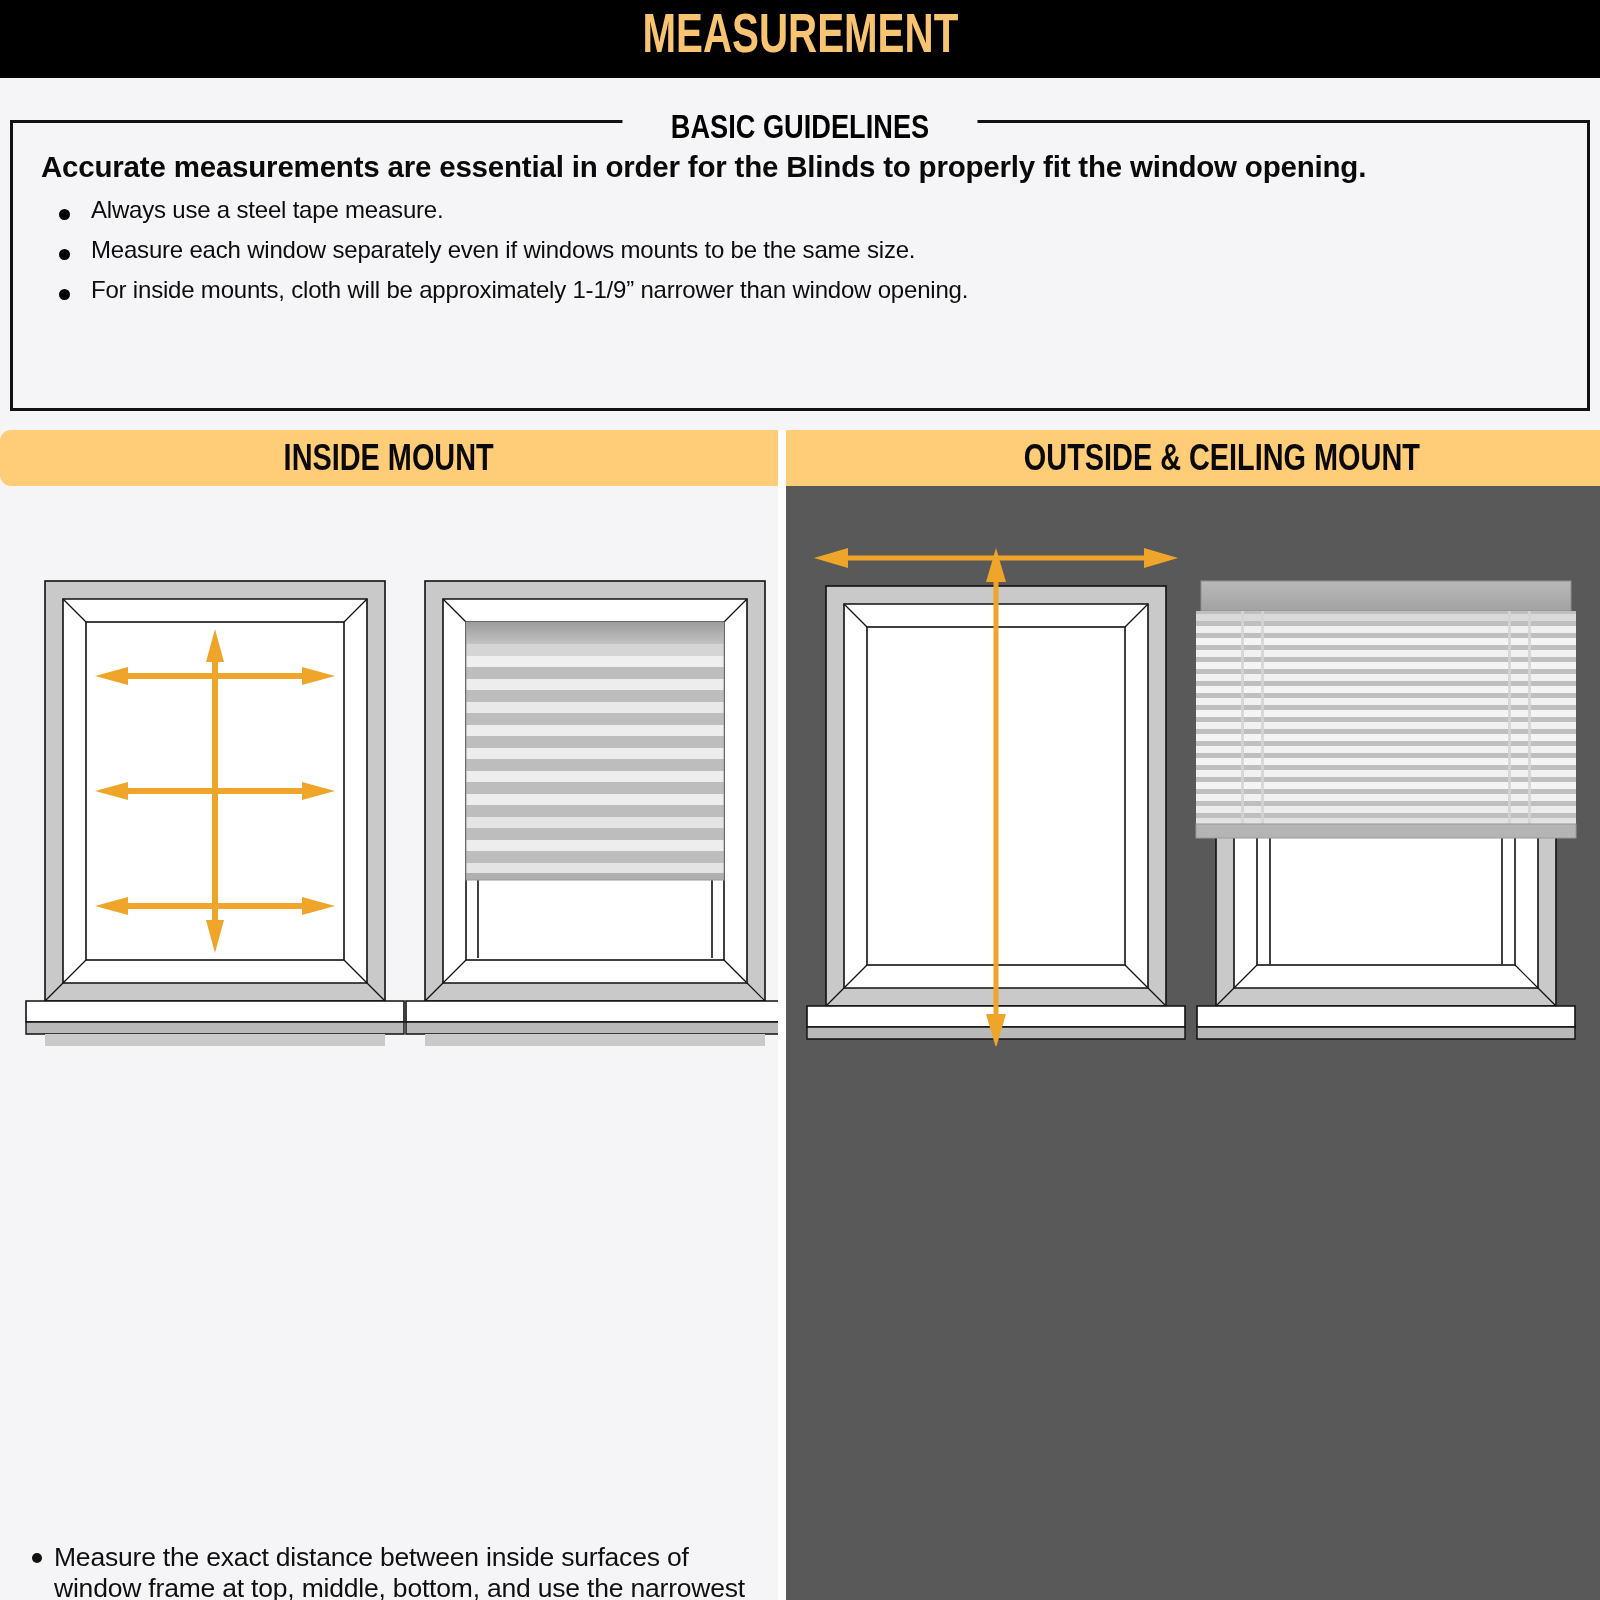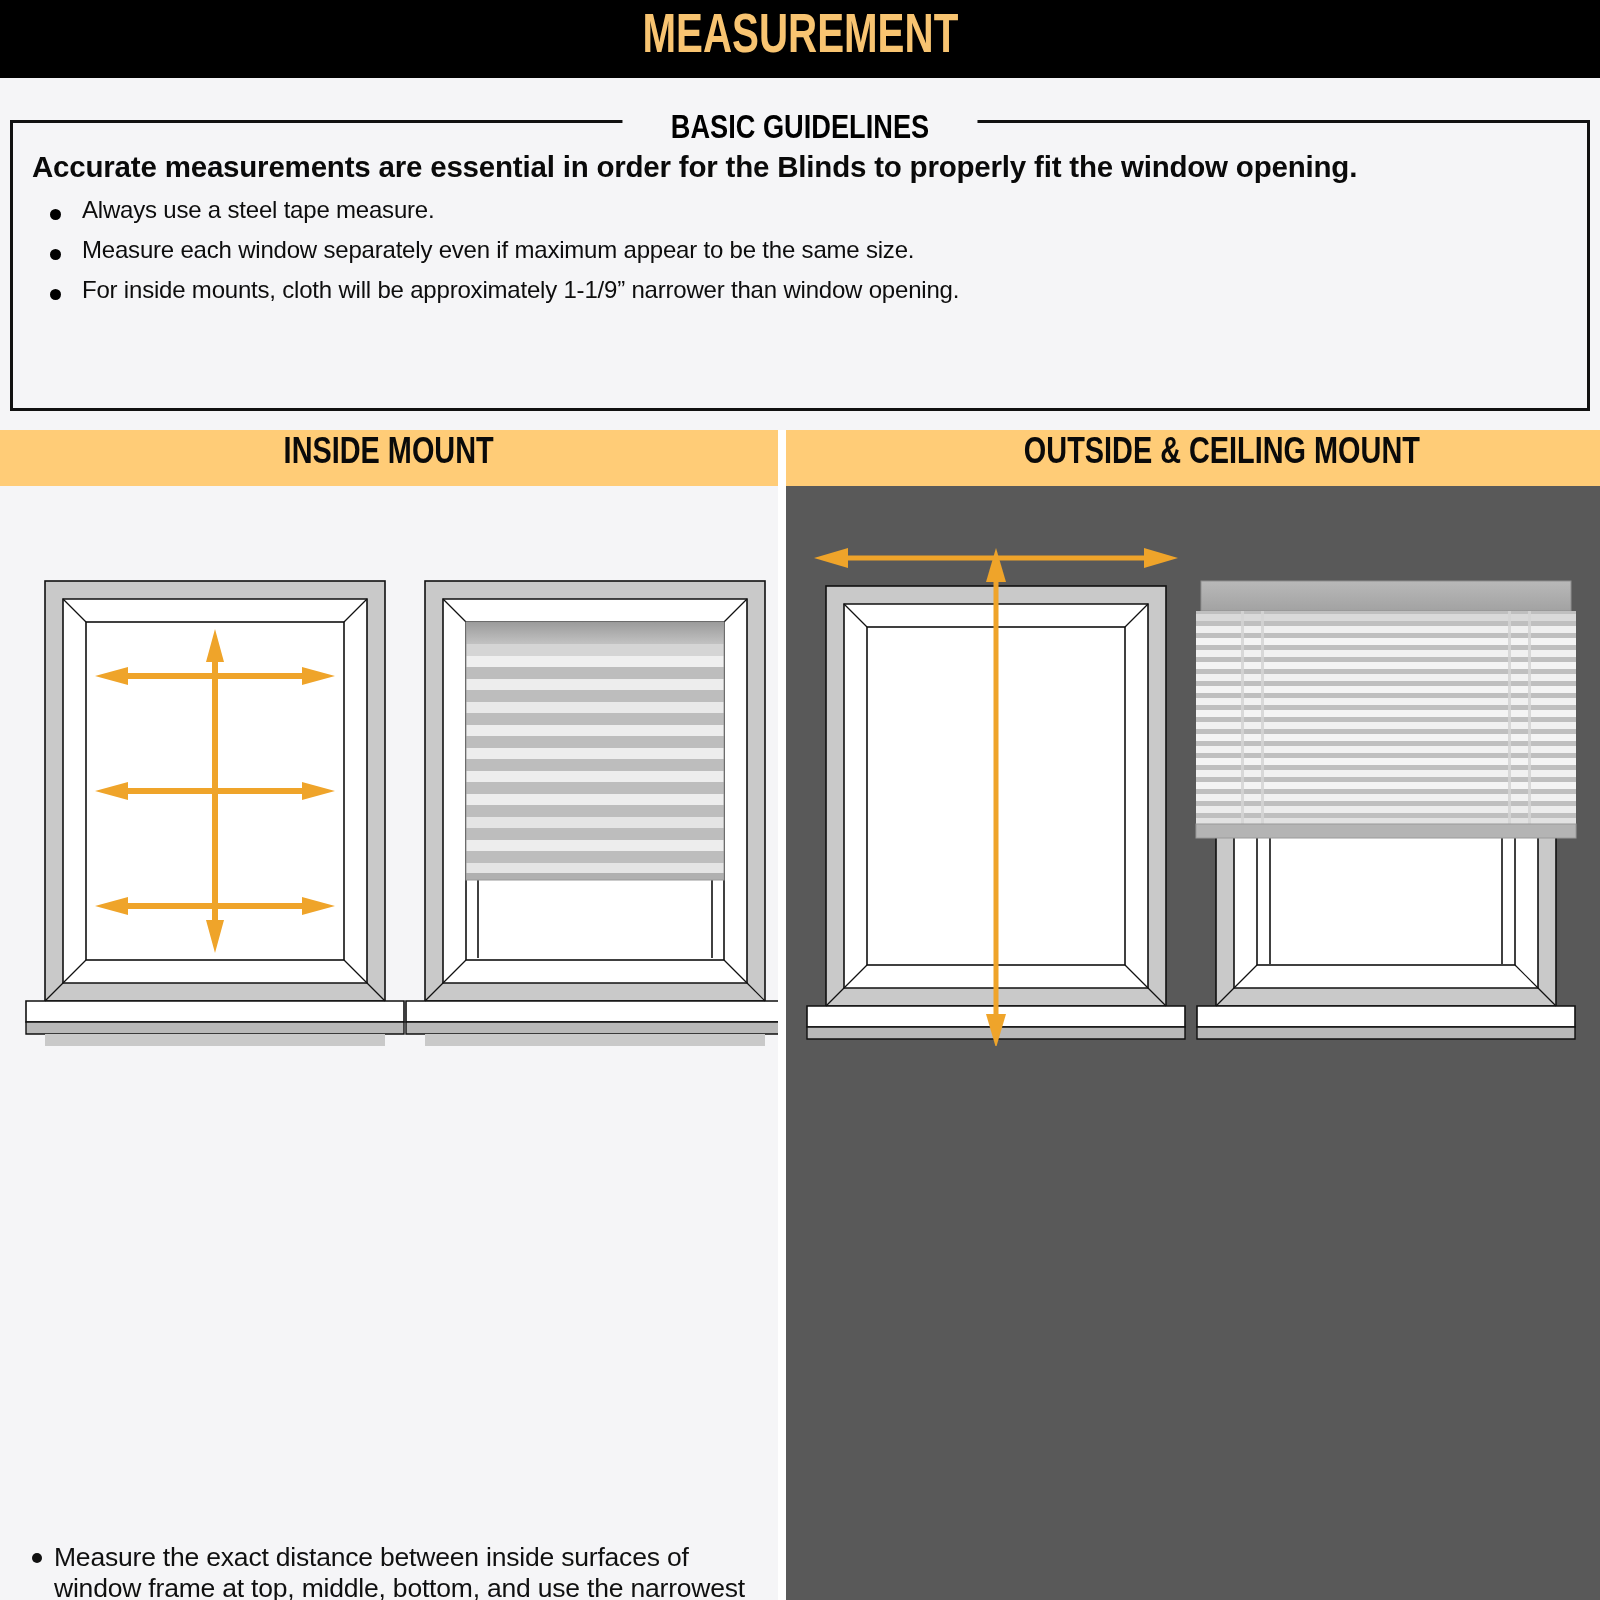--- a/index.html
+++ b/index.html
@@ -70,21 +70,21 @@
     z-index: 3;
     font-family: "Liberation Sans", sans-serif;
   }
   .guidelines-legend span { display: inline-block; transform: scaleX(0.80); transform-origin: center; }
 
   .guidelines-inner {
     position: absolute;
     left: 0; top: 14px;
     width: 1352px;
     height: 291px;
-    padding: 30px 22px 0 22px;
+    padding: 30px 22px 0 31px;
   }
   .gl-headline {
     font-size: 29.5px;
     font-weight: bold;
     color: #0a0a0a;
     letter-spacing: -0.2px;
     white-space: nowrap;
     margin-bottom: 12px;
     font-family: "Liberation Sans", sans-serif;
   }
@@ -114,21 +114,23 @@
     left: 0; top: 430px;
     width: 1600px;
     height: 56px;
   }
   .col-head {
     position: absolute;
     top: 0;
     height: 56px;
     background: #ffcc77;
     display: flex;
+    align-items: center;
     justify-content: center;
+    border-radius: 11px;
   }
   .col-head.left  { left: 0px;   width: 778px; }
   .col-head.right { left: 760px; width: 923px; }
   .col-head-label {
     font-size: 37px;
     font-weight: bold;
     color: #0a0a0a;
     white-space: nowrap;
     transform: scaleX(0.78);
     transform-origin: center;
@@ -195,21 +197,21 @@
     <div class="header-title">MEASUREMENT</div>
   </div>
 
   <div class="guidelines-wrap">
     <div class="guidelines-box"></div>
     <div class="guidelines-legend"><span>BASIC GUIDELINES</span></div>
     <div class="guidelines-inner">
       <div class="gl-headline">Accurate measurements are essential in order for the Blinds to properly fit the window opening.</div>
       <ul class="gl-list">
         <li>Always use a steel tape measure.</li>
-        <li>Measure each window separately even if maximum appear to be the same size.</li>
+        <li>Measure each window separately even if windows mounts to be the same size.</li>
         <li>For inside mounts, cloth will be approximately 1-1/9” narrower than window opening.</li>
       </ul>
     </div>
   </div>
 
   <div class="col-head-row">
     <div class="col-head left">
       <div class="col-head-label">INSIDE MOUNT</div>
     </div>
     <div class="col-head right">

